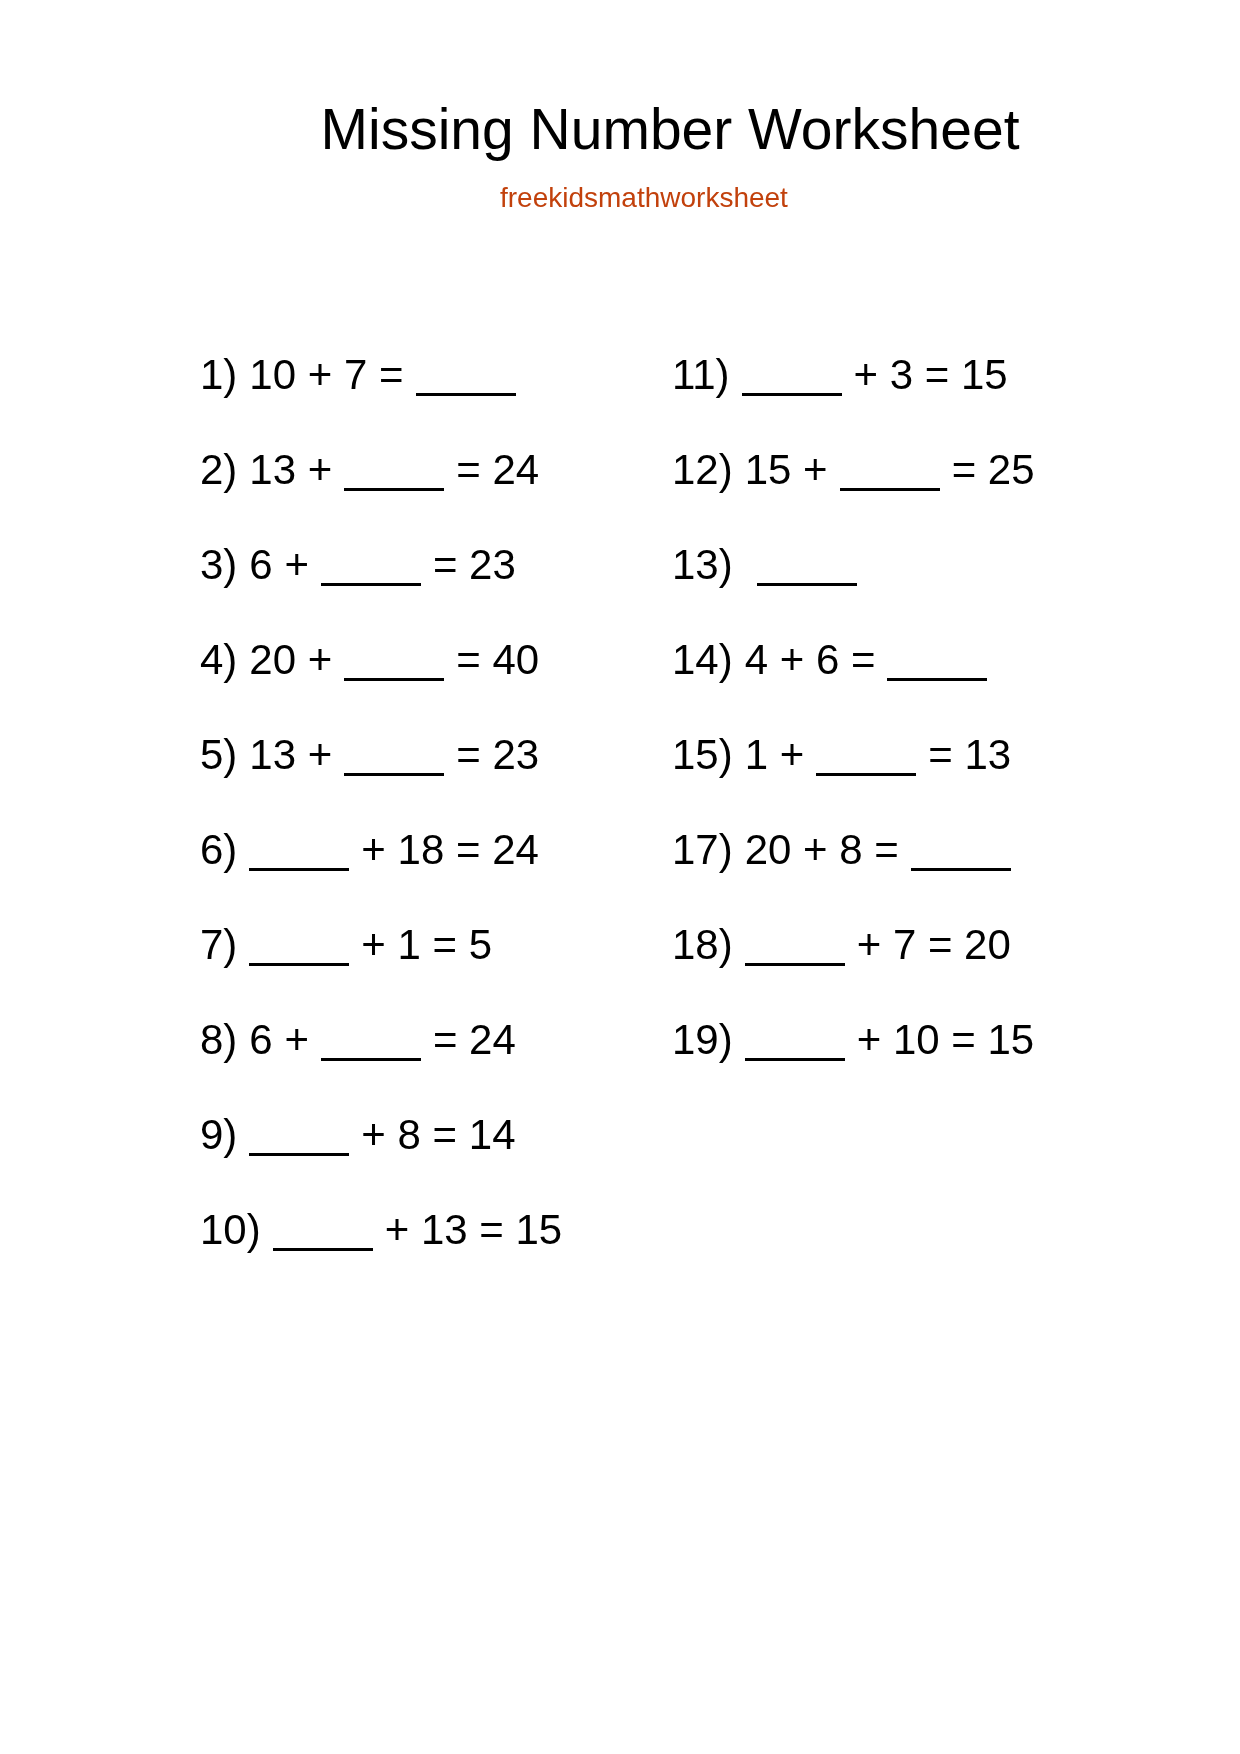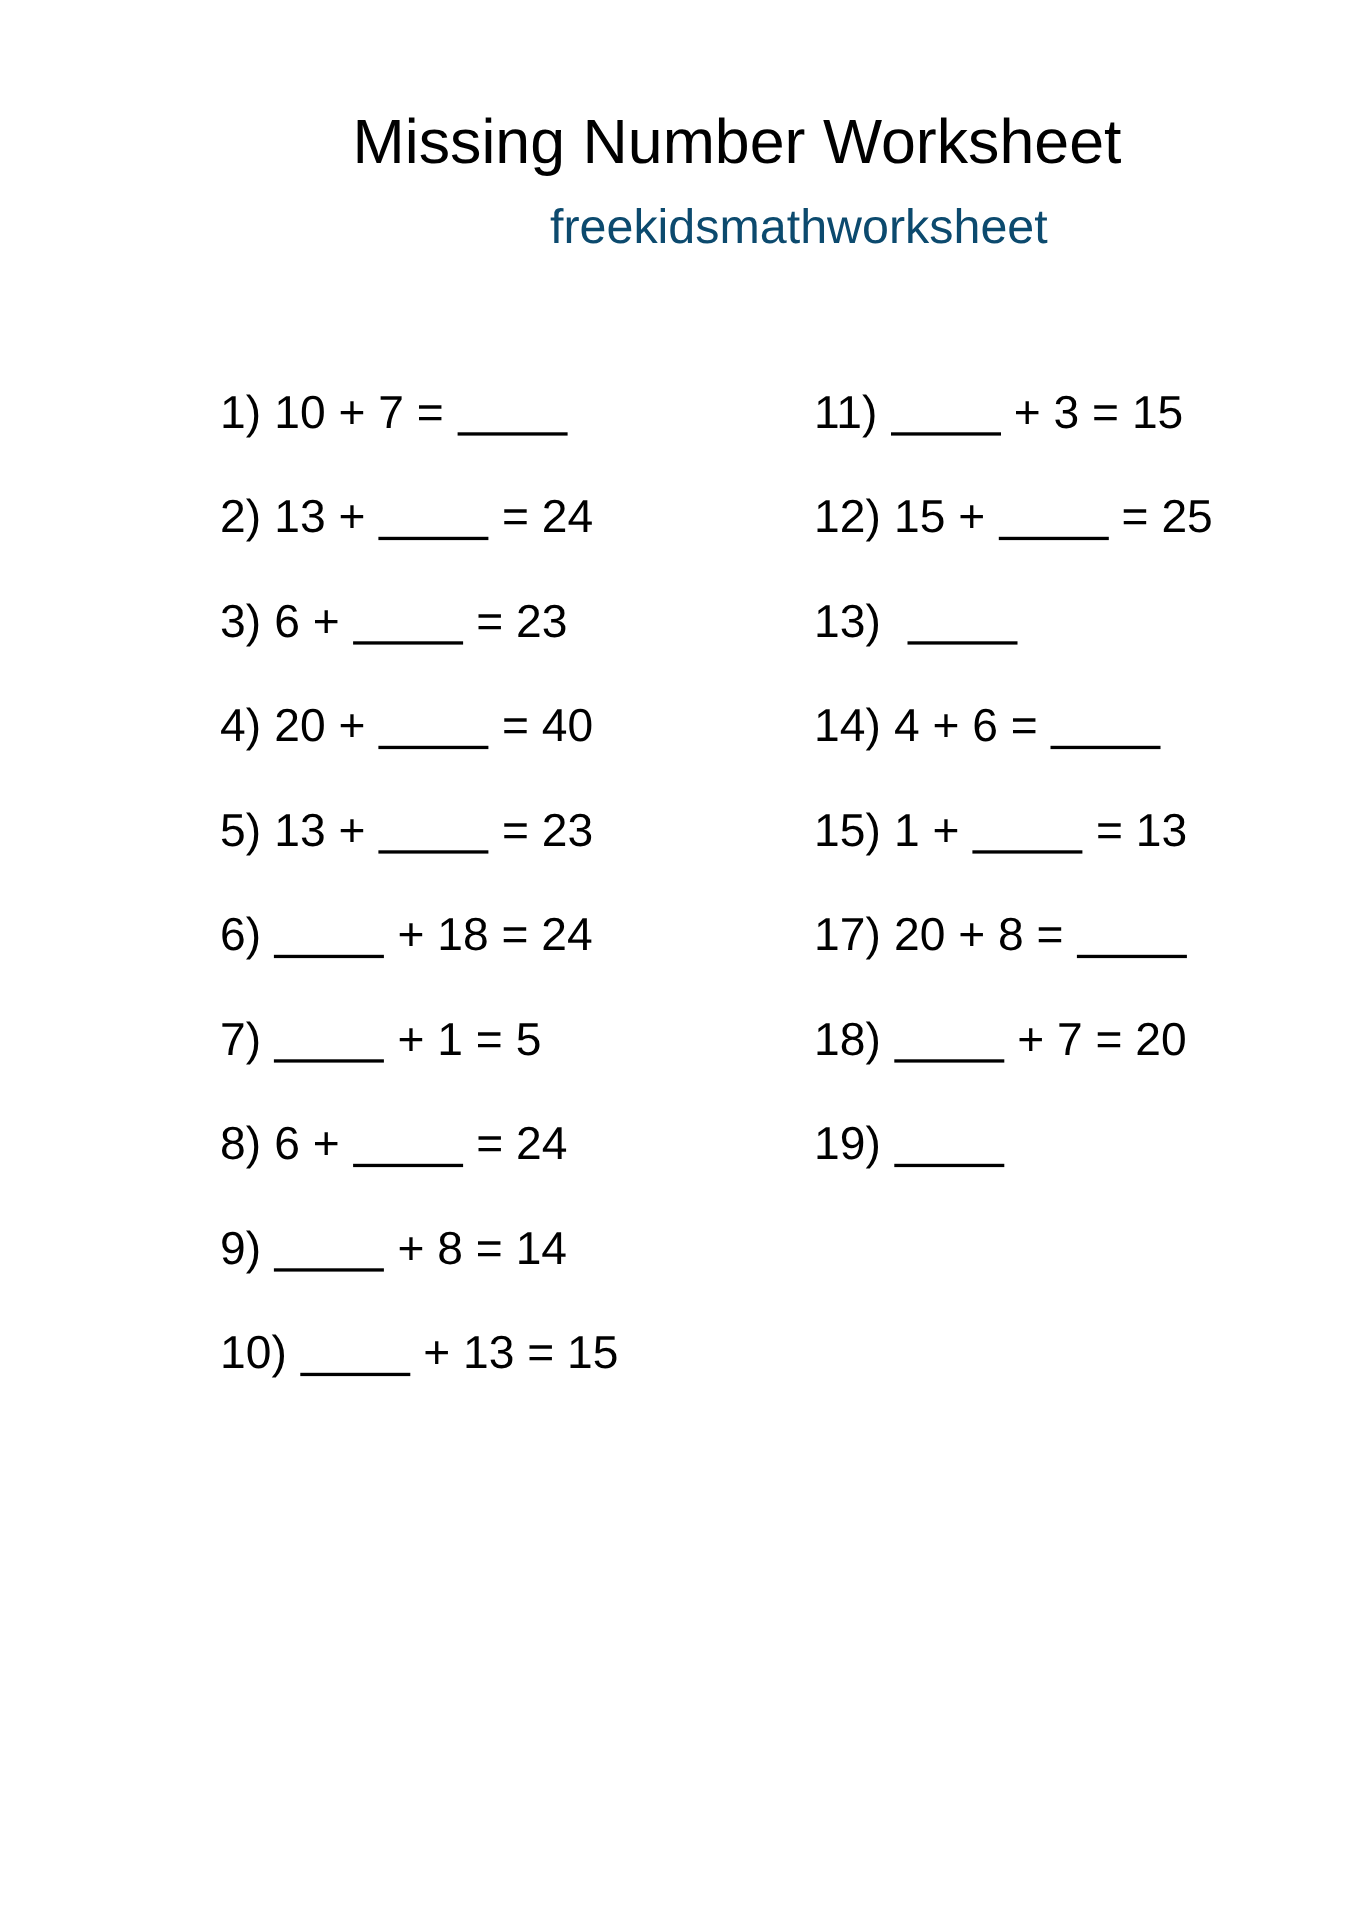--- a/index.html
+++ b/index.html
@@ -1,23 +1,23 @@
 <!DOCTYPE html>
 <html><head>
 <meta charset="utf-8">
 <style>
   html, body { margin: 0; padding: 0; background: #ffffff; }
   body { width: 1240px; height: 1754px; position: relative; overflow: hidden;
          font-family: "Liberation Sans", sans-serif; color: #000; }
   .title { position: absolute; left: 0; width: 1340px; top: 96px; text-align: center;
            font-size: 57px; font-weight: normal; letter-spacing: 0px; white-space: nowrap; }
-  .subtitle { position: absolute; left: 500px; top: 182px; font-size: 44px; color: #0c4a6e; white-space: nowrap; }
+  .subtitle { position: absolute; left: 500px; top: 182px; font-size: 28px; color: #c2410c; white-space: nowrap; }
   .col { position: absolute; top: 345px; }
   .col.left { left: 200px; }
-  .col.right { left: 740px; }
+  .col.right { left: 672px; }
   .problem { height: 95px; font-size: 42px; line-height: 60px; white-space: nowrap; display: flex; align-items: baseline; }
   .blank { display: inline-block; width: 100px; border-bottom: 3px solid #000; height: 40px; margin: 0 12px; transform: translateY(7px); }
   .num { margin-right: 12px; }
   .seg { }
 </style>
 </head>
 <body>
 
 <div class="title">Missing Number Worksheet</div>
 <div class="subtitle">freekidsmathworksheet</div>
@@ -112,14 +112,15 @@
       <span class="blank"></span>
     </div>
     <div class="problem">
       <span class="num">18)</span>
       <span class="blank" style="margin-left: 0px;"></span>
       <span class="seg">+ 7 = 20</span>
     </div>
     <div class="problem">
       <span class="num">19)</span>
       <span class="blank" style="margin-left: 0px;"></span>
+      <span class="seg">+ 10 = 15</span>
     </div>
   </div>
 
 </body></html>

